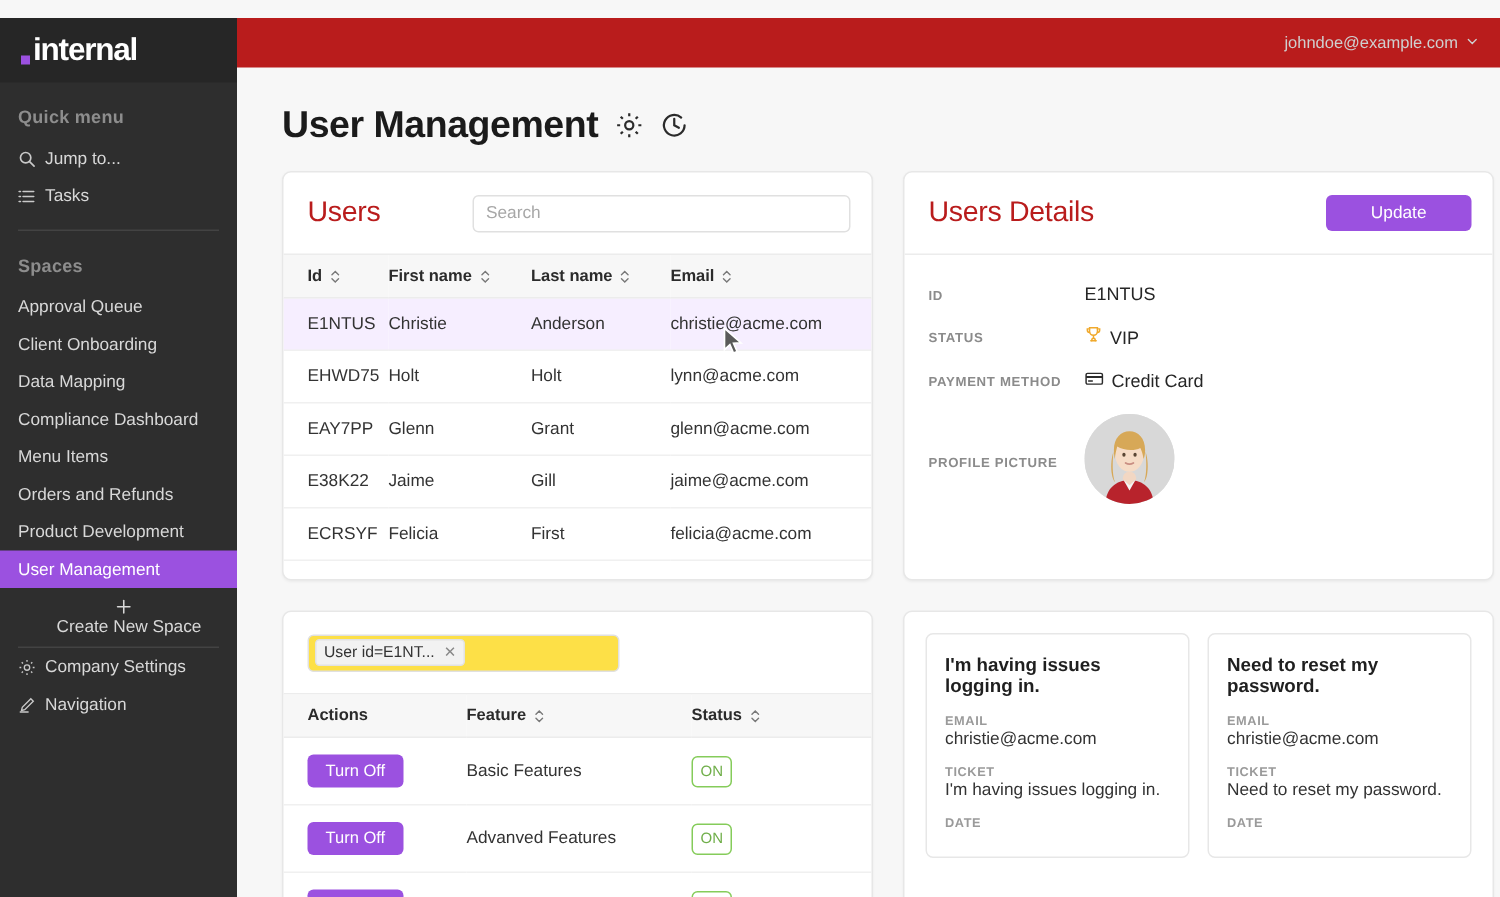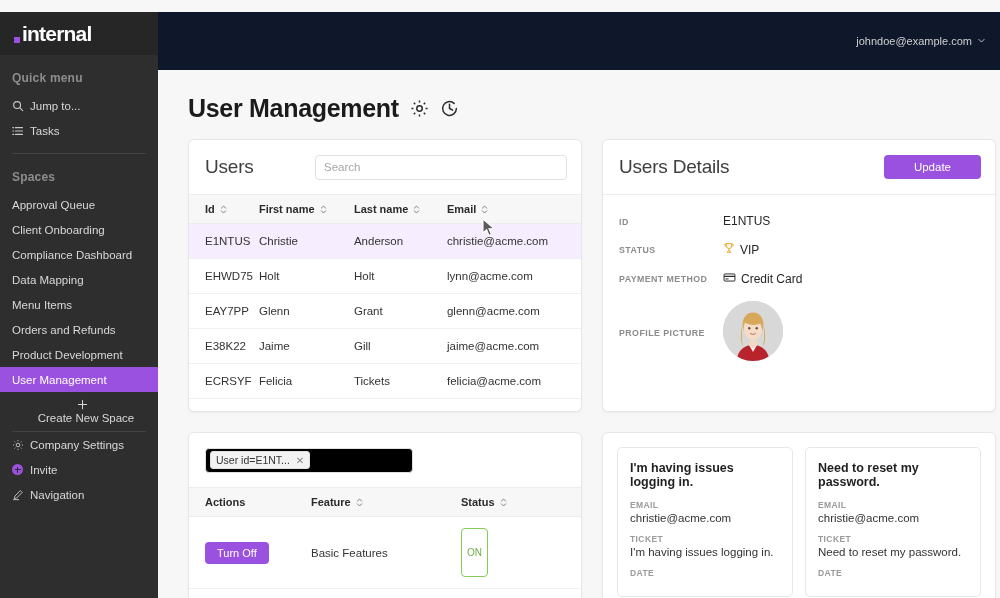--- a/index.html
+++ b/index.html
@@ -61,21 +61,21 @@
   }
   .invite-dot::before, .invite-dot::after {
     content: ""; position: absolute; background: #2e2e2e;
   }
   .invite-dot::before { left: 5px; top: 2.5px; width: 1px; height: 6px; }
   .invite-dot::after  { left: 2.5px; top: 5px; width: 6px; height: 1px; }
 
   
   .main { flex: 1; height: 598px; background: #f7f7f7; position: relative; overflow: hidden; }
   .topbar {
-    height: 58px; background: #0f172a;
+    height: 33px; background: #b91c1c;
     display: flex; align-items: center; justify-content: flex-end;
     padding-right: 14px;
   }
   .account {
     color: #cfcfcf; font-size: 11px; display: flex; align-items: center; gap: 5px;
     cursor: pointer;
   }
   .content { padding: 24px 16px 0 30px; }
   .page-title-row {
     display: flex; align-items: center; gap: 11px; margin-bottom: 16px;
@@ -94,21 +94,21 @@
     background: #fff; border: 1px solid #e7e7e7; border-radius: 6px;
     box-shadow: 0 1px 2px rgba(0,0,0,0.05);
     overflow: hidden;
   }
   .card-head {
     display: flex; align-items: center; justify-content: space-between;
     padding: 13px 14px 13px 16px;
     border-bottom: 1px solid #ececec;
     min-height: 55px;
   }
-  .card-title { font-size: 19px; color: #404040; letter-spacing: -0.2px; }
+  .card-title { font-size: 19px; color: #b91c1c; letter-spacing: -0.2px; }
   .search-input {
     width: 252px; height: 25px;
     border: 1px solid #e0e0e0; border-radius: 4px;
     padding: 0 8px; font-size: 11.5px; color: #333;
     font-family: "Liberation Sans", sans-serif;
     outline: none; background: #fff;
   }
   .search-input::placeholder { color: #a7a7a7; }
 
   
@@ -149,36 +149,36 @@
     font-family: "Liberation Sans", sans-serif;
   }
   .avatar {
     width: 60px; height: 60px; border-radius: 50%;
     overflow: hidden; background: #d8d8d8; position: relative;
   }
 
   
   .chip-field {
     width: 208px; height: 25px; border: 1px solid #e0e0e0; border-radius: 4px;
-    display: flex; align-items: center; padding: 0 4px; background: #000000;
+    display: flex; align-items: center; padding: 0 4px; background: #fde047;
   }
   .chip {
     display: inline-flex; align-items: center; gap: 6px;
     background: #f2f2f2; border: 1px solid #e2e2e2; border-radius: 3px;
     font-size: 10.5px; color: #333; padding: 2px 5px;
   }
   .chip-x { color: #888; cursor: pointer; font-size: 10px; }
   .btn-turnoff {
     background: #9b51e0; color: #fff; border: none; border-radius: 4px;
     font-size: 11px; padding: 5px 12px; cursor: pointer;
     font-family: "Liberation Sans", sans-serif;
   }
   .badge-on {
     display: inline-block; border: 1px solid #85cc5a; color: #6fae49;
-    border-radius: 4px; font-size: 10px; padding: 18px 5px; background: #fff;
+    border-radius: 4px; font-size: 10px; padding: 4px 5px; background: #fff;
   }
   .col-actions { width: 122px; }
   .col-feature { width: 150px; }
 
   
   .tickets-body { padding: 14px 14px 0 14px; display: grid; grid-template-columns: 1fr 1fr; gap: 12px; }
   .ticket {
     border: 1px solid #e7e7e7; border-radius: 5px; padding: 13px 12px 16px 12px;
     background: #fff;
   }
@@ -231,24 +231,24 @@
     <div class="side-divider"></div>
     <div class="side-section-label">Spaces</div>
 
     <div class="side-item plain">
       <span class="side-label">Approval Queue</span>
     </div>
     <div class="side-item plain">
       <span class="side-label">Client Onboarding</span>
     </div>
     <div class="side-item plain">
+      <span class="side-label">Data Mapping</span>
+    </div>
+    <div class="side-item plain">
       <span class="side-label">Compliance Dashboard</span>
-    </div>
-    <div class="side-item plain">
-      <span class="side-label">Data Mapping</span>
     </div>
     <div class="side-item plain">
       <span class="side-label">Menu Items</span>
     </div>
     <div class="side-item plain">
       <span class="side-label">Orders and Refunds</span>
     </div>
     <div class="side-item plain">
       <span class="side-label">Product Development</span>
     </div>
@@ -271,26 +271,20 @@
     <div class="side-item">
       <span class="side-icon">
         <svg width="12" height="12" viewBox="0 0 16 16" fill="none" stroke="#c9c9c9" stroke-width="1.2">
           <circle cx="8" cy="8" r="2.4"></circle>
           <path d="M8 1.3v1.6M8 13.1v1.6M1.3 8h1.6M13.1 8h1.6M3.3 3.3l1.1 1.1M11.6 11.6l1.1 1.1M12.7 3.3l-1.1 1.1M4.4 11.6l-1.1 1.1"></path>
         </svg>
       </span>
       <span class="side-label">Company Settings</span>
     </div>
 
-    <div class="side-item">
-      <span class="side-icon">
-        <span class="invite-dot"></span>
-      </span>
-      <span class="side-label">Invite</span>
-    </div>
 
     <div class="side-item">
       <span class="side-icon">
         <svg width="12" height="12" viewBox="0 0 16 16" fill="none" stroke="#c9c9c9" stroke-width="1.2" stroke-linecap="round">
           <path d="M11.4 2.4l2.2 2.2-7.6 7.6-2.9.7.7-2.9z"></path>
             <line x1="2" y1="14.2" x2="9" y2="14.2"></line>
         </svg>
       </span>
       <span class="side-label">Navigation</span>
     </div>
@@ -402,21 +396,21 @@
               </tr>
               <tr>
                 <td>E38K22</td>
                 <td>Jaime</td>
                 <td>Gill</td>
                 <td>jaime@acme.com</td>
               </tr>
               <tr>
                 <td>ECRSYF</td>
                 <td>Felicia</td>
-                <td>Tickets</td>
+                <td>First</td>
                 <td>felicia@acme.com</td>
               </tr>
             </tbody>
           </table>
           <div style="height:12px;"></div>
         </section>
 
         <section class="card">
           <div class="card-head">
             <div class="card-title">Users Details</div>

